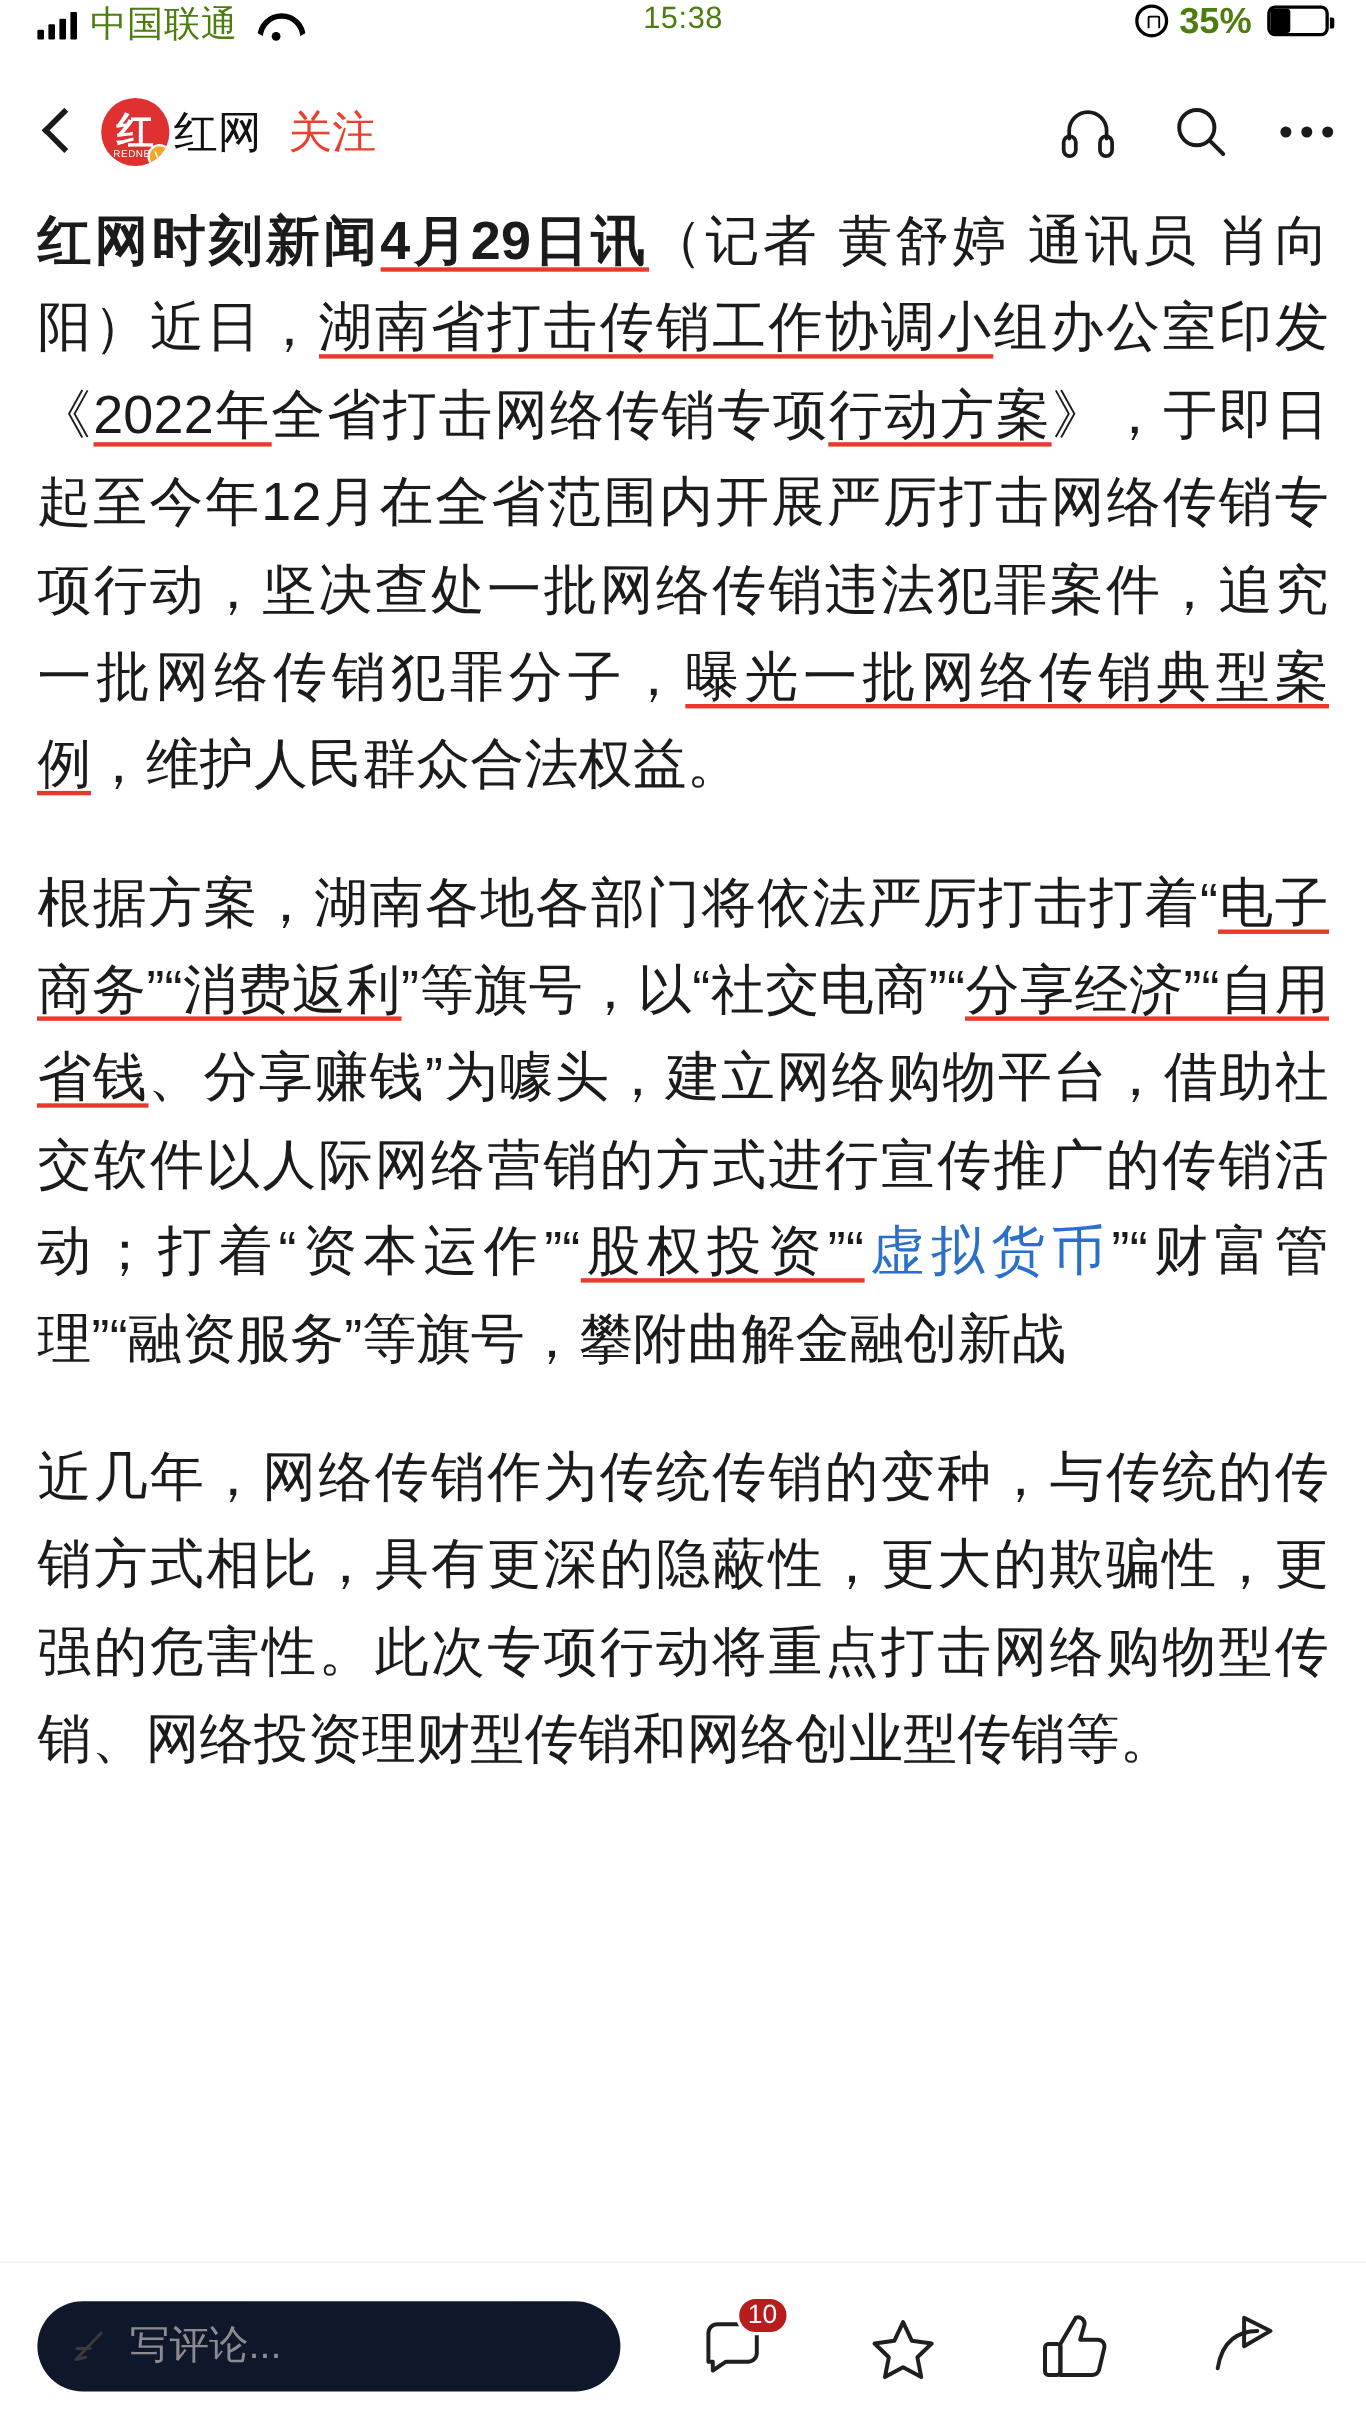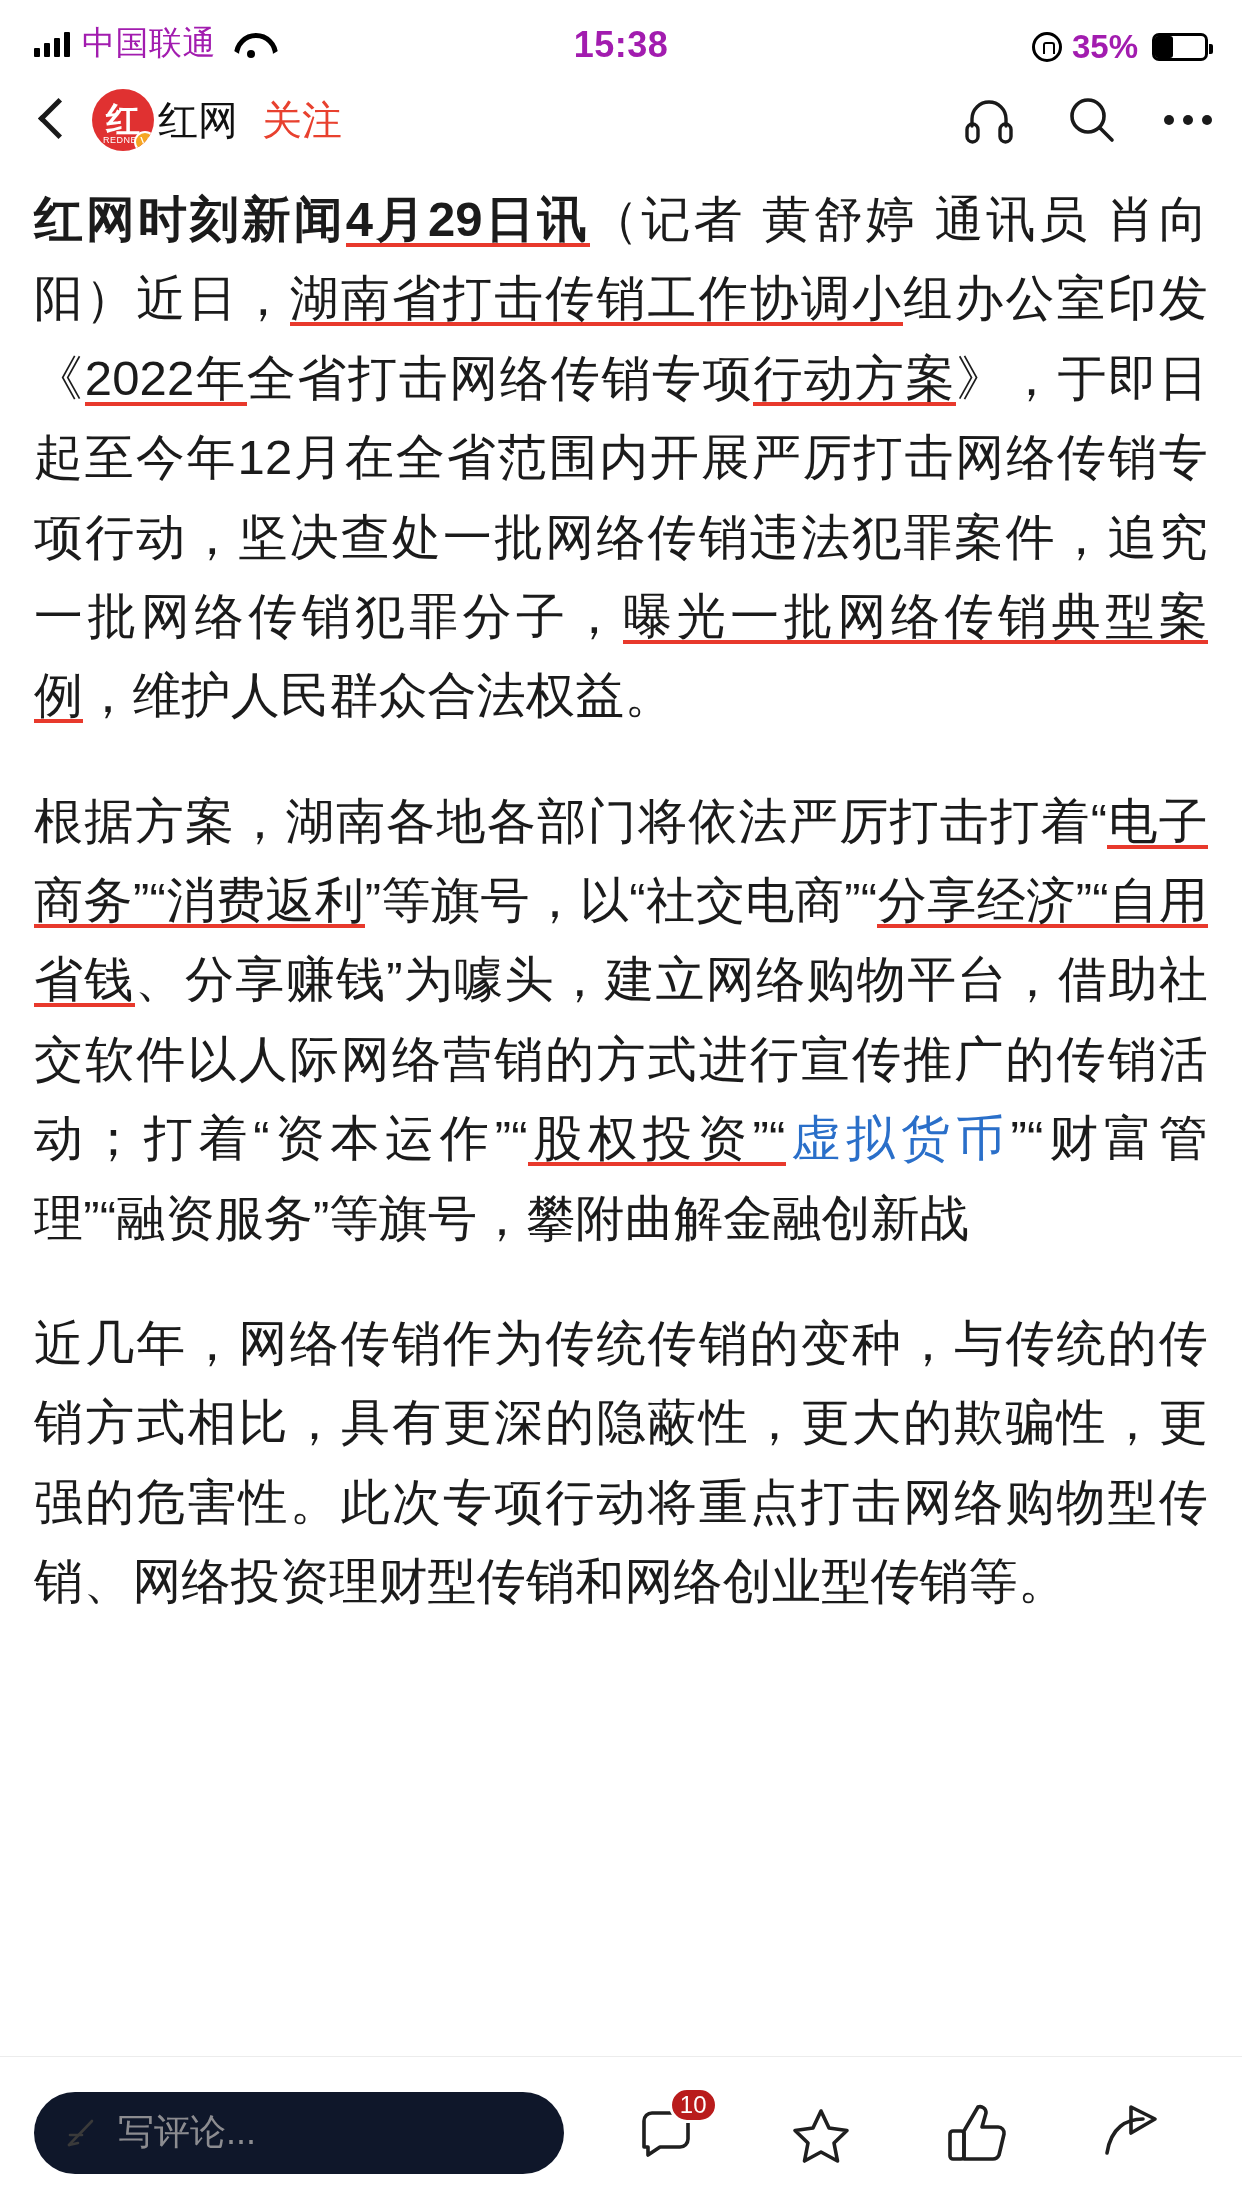--- a/index.html
+++ b/index.html
@@ -9,24 +9,24 @@
     background: #ffffff;
     font-family: "Liberation Sans", "DejaVu Sans", sans-serif;
     overflow: hidden;
     position: relative;
   }
 
   
   .statusbar {
     height: 66px;
     display: flex;
-    align-items: flex-end;
+    align-items: flex-start;
     padding: 0 34px;
     font-size: 34px;
-    color: #a21caf;
+    color: #4d7c0f;
     position: relative;
   }
   .sb-left { display: flex; align-items: center; gap: 12px; }
   .signal-bars { display: flex; align-items: flex-end; gap: 4px; height: 26px; }
   .signal-bars i { display: block; width: 6px; background: #000; border-radius: 1px; }
   .signal-bars i:nth-child(1) { height: 9px; }
   .signal-bars i:nth-child(2) { height: 14px; }
   .signal-bars i:nth-child(3) { height: 19px; }
   .signal-bars i:nth-child(4) { height: 25px; }
   .carrier { font-size: 33px; letter-spacing: 0.5px; }
@@ -39,21 +39,21 @@
     border-radius: 50%;
     clip-path: polygon(0 0, 100% 0, 100% 42%, 50% 70%, 0 42%);
   }
   .wifi::after {
     content: "";
     position: absolute; left: 13px; top: 19px;
     width: 8px; height: 8px; background: #000; border-radius: 50%;
   }
   .sb-time {
     position: absolute; left: 0; right: 0; text-align: center;
-    font-size: 36px; font-weight: 700; letter-spacing: 0.5px;
+    font-size: 28px; font-weight: 400; letter-spacing: 0.5px;
   }
   .sb-right {
     margin-left: auto; display: flex; align-items: center; gap: 10px;
     font-size: 33px;
     font-weight: bold;
   }
   .lock-circle {
     width: 30px; height: 30px; border: 3px solid #000; border-radius: 50%;
     position: relative;
   }

